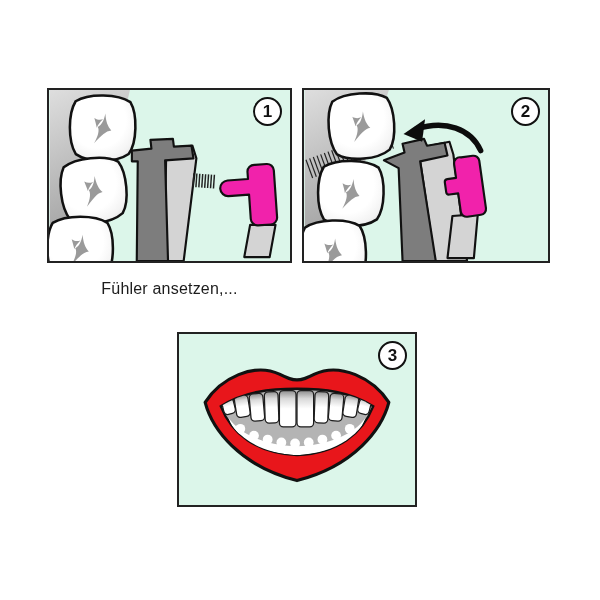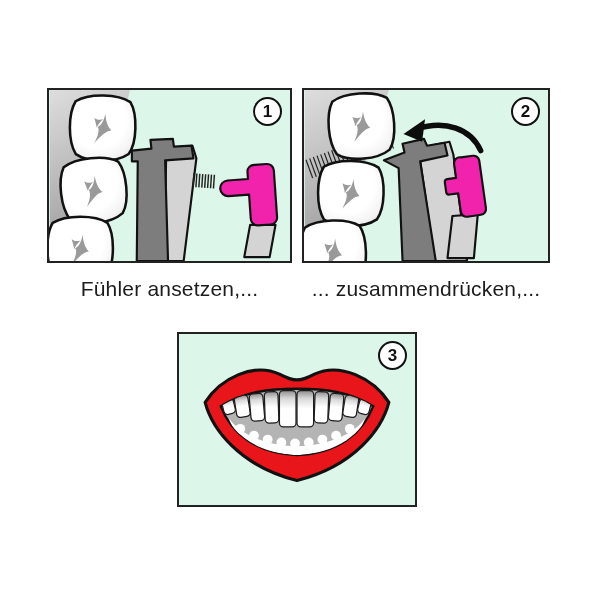--- a/index.html
+++ b/index.html
@@ -14,21 +14,21 @@
   .canvas{position:relative;width:600px;height:600px;background:var(--background);overflow:hidden;}
   .panel{position:absolute;background:var(--panel-bg);border:2.5px solid var(--panel-border);box-sizing:border-box;overflow:hidden;}
   #panel-1{left:47px;top:88px;width:245px;height:175px;}
   #panel-2{left:302px;top:88px;width:248px;height:175px;}
   #panel-3{left:177px;top:332px;width:240px;height:175px;}
   .panel svg{position:absolute;left:0;top:0;width:100%;height:100%;display:block;}
   .badge{position:absolute;top:7px;right:8px;width:29px;height:29px;border-radius:50%;
     background:#fff;border:2.2px solid var(--outline-black);box-sizing:border-box;
     display:flex;align-items:center;justify-content:center;
     font-weight:bold;font-size:17px;color:var(--outline-black);z-index:5;}
-  .caption{position:absolute;color:var(--text);font-size:21px;letter-spacing:.2px;text-align:center;line-height:26px;}
+  .caption{position:absolute;color:var(--text);font-size:16px;letter-spacing:.2px;text-align:center;line-height:26px;}
   #caption-1{left:47px;top:276px;width:245px;}
   #caption-2{left:296px;top:276px;width:260px;}
   #caption-3{left:177px;top:520px;width:240px;}
   
   .fill-dark{fill:var(--tool-dark-gray);stroke:var(--outline-black);stroke-width:2.2;stroke-linejoin:round;}
   .fill-light{fill:var(--tool-light-gray);stroke:var(--outline-black);stroke-width:2.2;stroke-linejoin:round;}
   .fill-pink{fill:var(--handle-pink);stroke:var(--outline-black);stroke-width:2.2;stroke-linejoin:round;}
   .tooth-outline{fill:url(#toothGrad);stroke:var(--outline-black);stroke-width:2.6;}
   .fissure{fill:var(--tooth-fissure-gray);stroke:none;}
   .hatch{stroke:#222;stroke-width:1.2;}
@@ -195,15 +195,14 @@
         <circle class="lower-teeth" cx="174" cy="97" r="5"></circle>
         <path class="lower-teeth" d="M50,86 C62,103 88,114 120,115 C152,114 178,103 190,86 C182,109 158,122 120,124 C82,122 58,109 50,86 Z"></path>
       </g>
     </svg>
     <div class="badge">
       <span>3</span>
     </div>
   </div>
 
   <div class="caption" id="caption-1">Fühler ansetzen,...</div>
-  <div class="caption" id="caption-2">... zusammendrücken,...</div>
 
 </div>
 
 </body></html>

